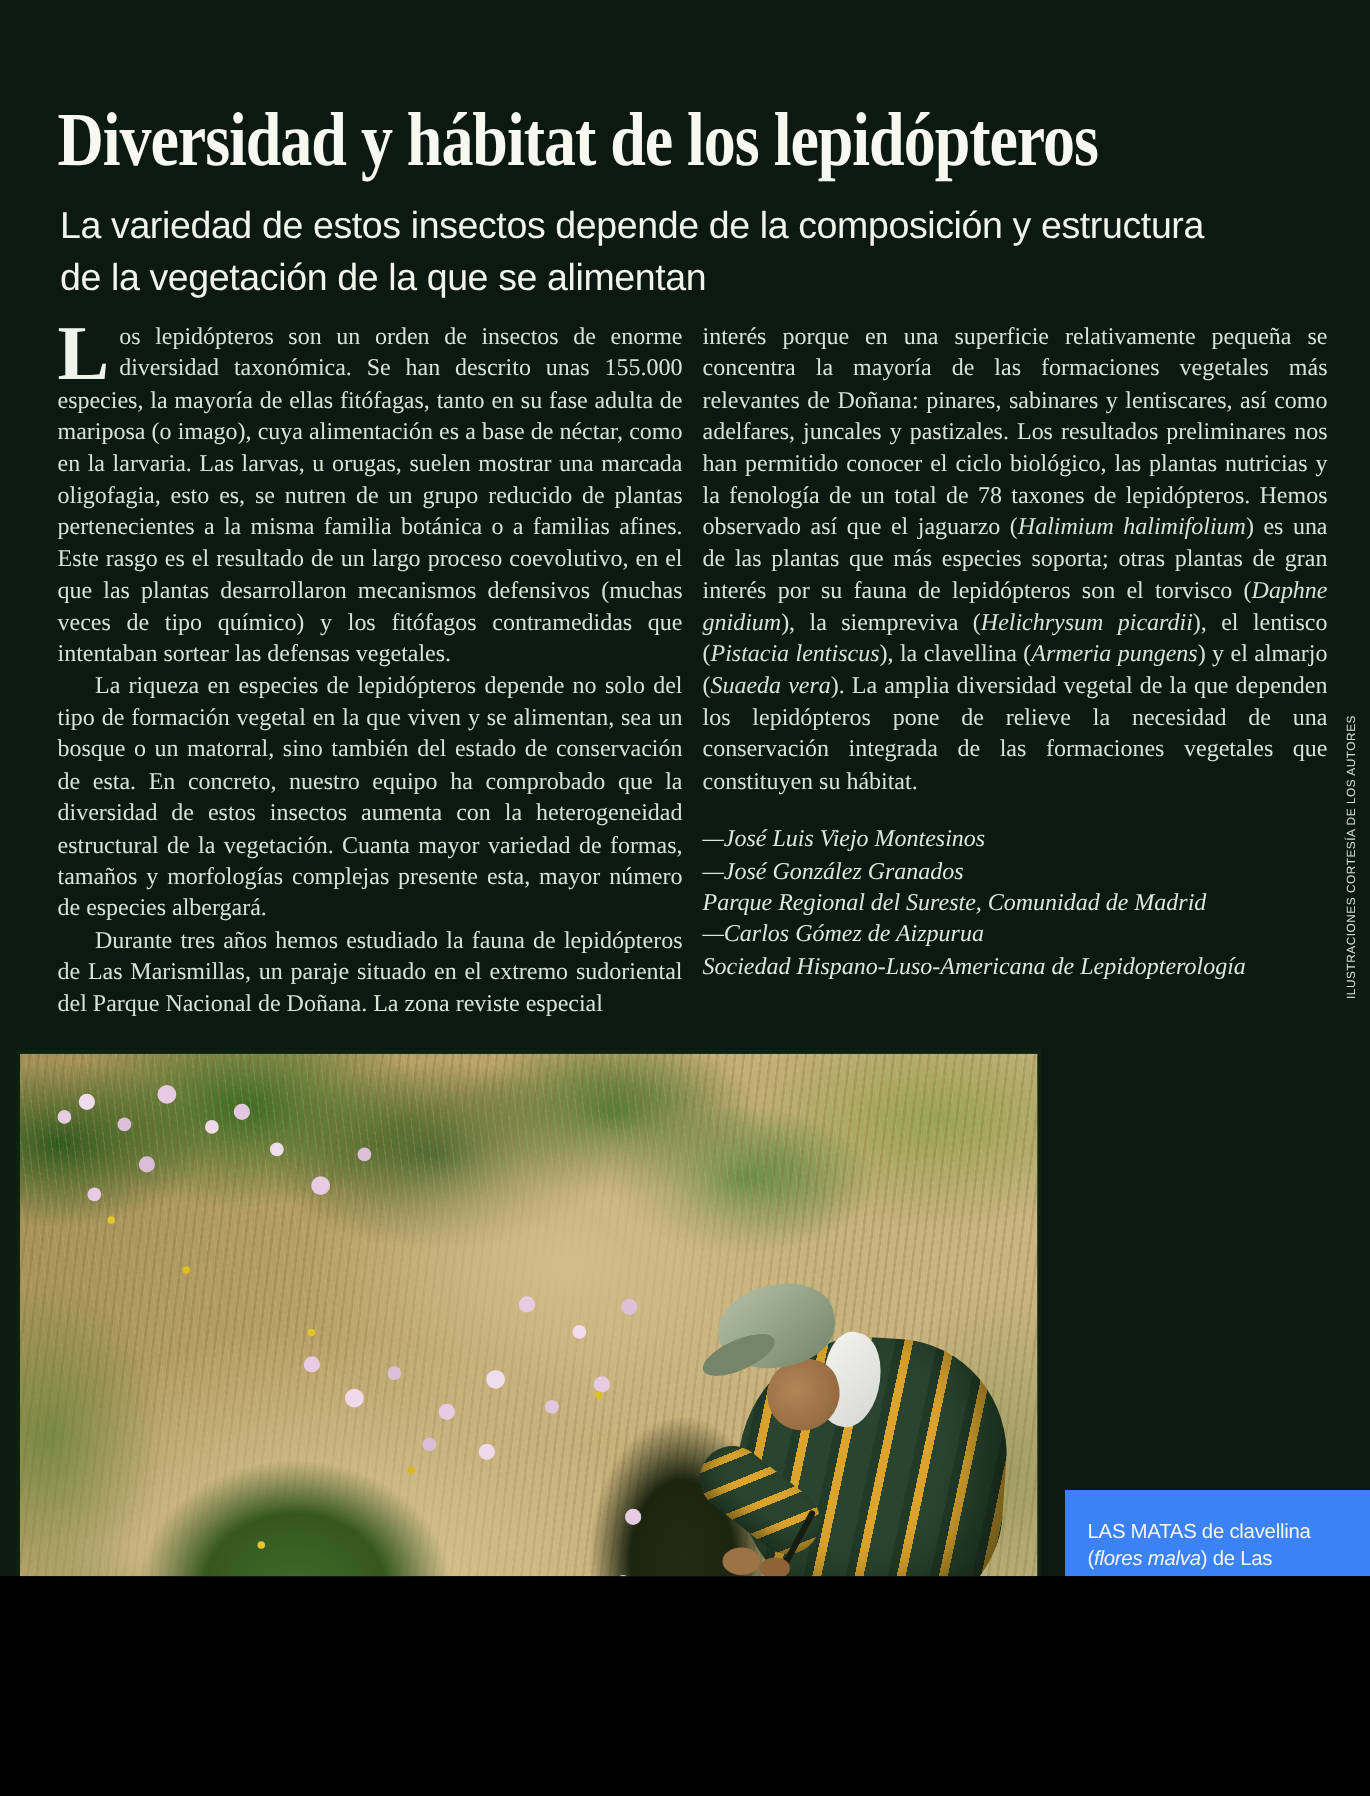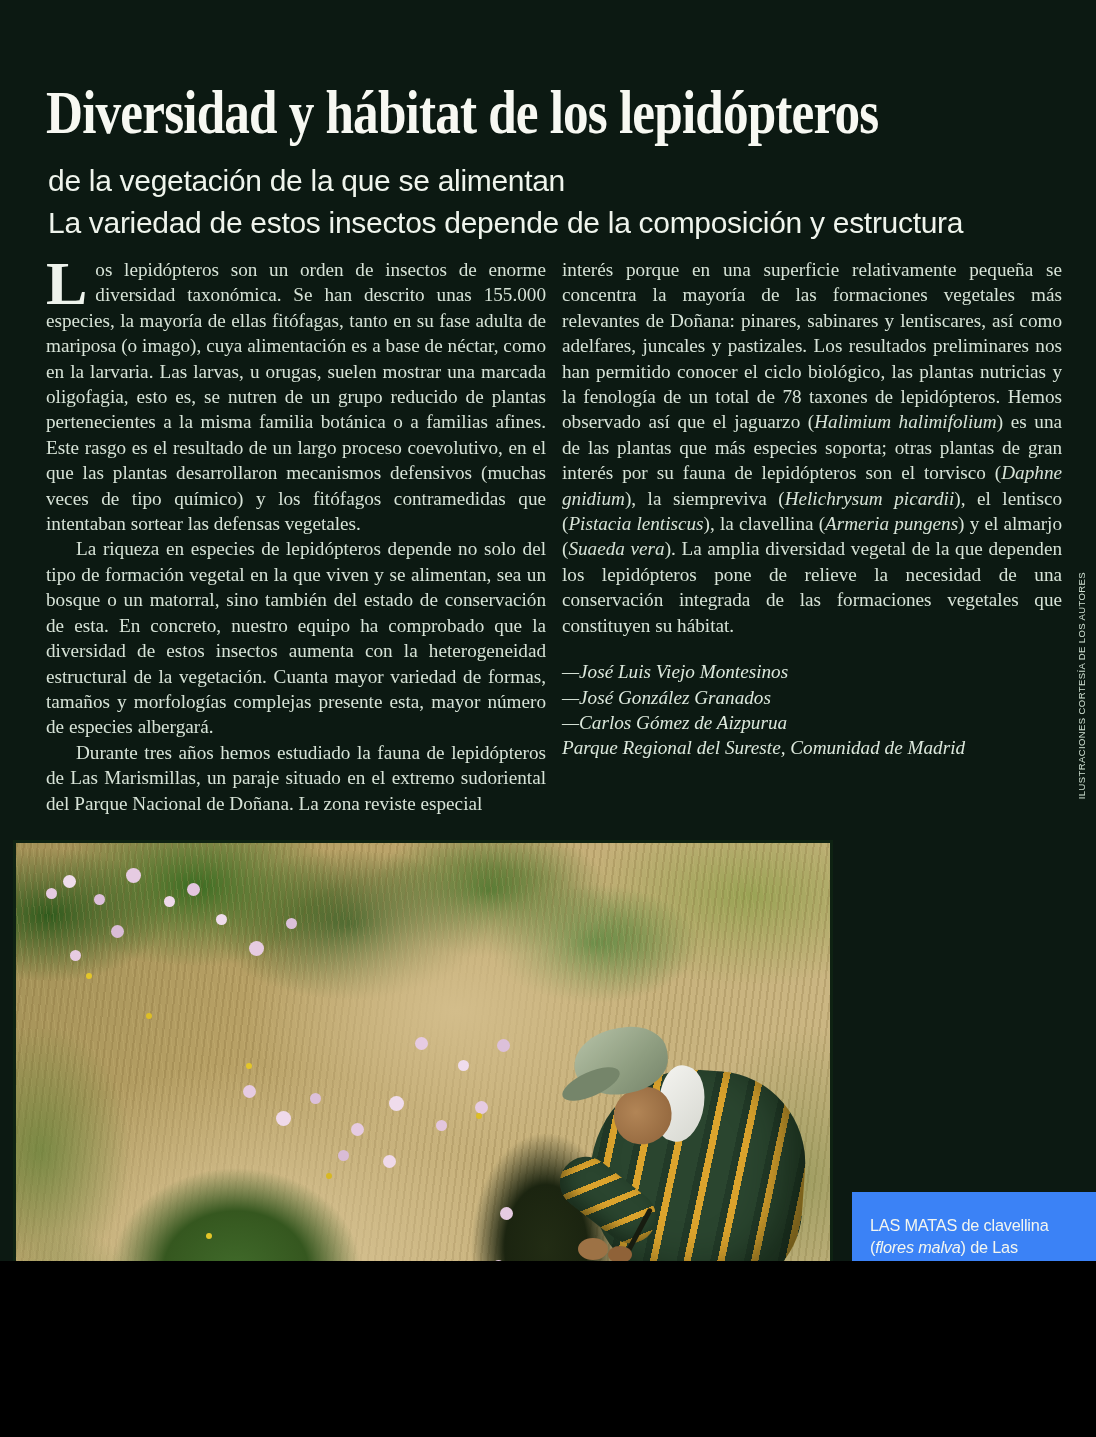--- a/index.html
+++ b/index.html
@@ -191,37 +191,38 @@
   }
 </style>
 </head>
 <body>
 
 <div class="page">
 
   <h1 class="title">Diversidad y hábitat de los lepidópteros</h1>
 
   <div class="subtitle">
+    <div>La variedad de estos insectos depende de la composición y estructura</div>
     <div>de la vegetación de la que se alimentan</div>
-    <div>La variedad de estos insectos depende de la composición y estructura</div>
   </div>
 
   <section class="col col-left">
     <p><span class="dropcap">L</span><span>os lepidópteros son un orden de insectos de enorme diversidad taxonómica. Se han descrito unas 155.000 especies, la mayoría de ellas fitófagas, tanto en su fase adulta de mariposa (o imago), cuya alimentación es a base de néctar, como en la larvaria. Las larvas, u orugas, suelen mostrar una marcada oligofagia, esto es, se nutren de un grupo reducido de plantas pertenecientes a la misma familia botánica o a familias afines. Este rasgo es el resultado de un largo proceso coevolutivo, en el que las plantas desarrollaron mecanismos defensivos (muchas veces de tipo químico) y los fitófagos contramedidas que intentaban sortear las defensas vegetales.</span></p>
     <p class="indent">La riqueza en especies de lepidópteros depende no solo del tipo de formación vegetal en la que viven y se alimentan, sea un bosque o un matorral, sino también del estado de conservación de esta. En concreto, nuestro equipo ha comprobado que la diversidad de estos insectos aumenta con la heterogeneidad estructural de la vegetación. Cuanta mayor variedad de formas, tamaños y morfologías complejas presente esta, mayor número de especies albergará.</p>
     <p class="indent">Durante tres años hemos estudiado la fauna de lepidópteros de Las Marismillas, un paraje situado en el extremo sudoriental del Parque Nacional de Doñana. La zona reviste especial</p>
   </section>
 
   <section class="col col-right">
     <p><span>interés porque en una superficie relativamente pequeña se concentra la mayoría de las formaciones vegetales más relevantes de Doñana: pinares, sabinares y lentiscares, así como adelfares, juncales y pastizales. Los resultados preliminares nos han permitido conocer el ciclo biológico, las plantas nutricias y la fenología de un total de 78 taxones de lepidópteros. Hemos observado así que el jaguarzo (</span><i>Halimium halimifolium</i><span>) es una de las plantas que más especies soporta; otras plantas de gran interés por su fauna de lepidópteros son el torvisco (</span><i>Daphne gnidium</i><span>), la siempreviva (</span><i>Helichrysum picardii</i><span>), el lentisco (</span><i>Pistacia lentiscus</i><span>), la clavellina (</span><i>Armeria pungens</i><span>) y el almarjo (</span><i>Suaeda vera</i><span>). La amplia diversidad vegetal de la que dependen los lepidópteros pone de relieve la necesidad de una conservación integrada de las formaciones vegetales que constituyen su hábitat.</span></p>
     <div class="authors">
       <div>—José Luis Viejo Montesinos</div>
       <div>—José González Granados</div>
+      <div>Parque Regional del Sureste, Comunidad de Madrid</div>
       <div>—Carlos Gómez de Aizpurua</div>
-      <div>Parque Regional del Sureste, Comunidad de Madrid</div>
+      <div>Sociedad Hispano-Luso-Americana de Lepidopterología</div>
     </div>
   </section>
 
   <div class="vertical-credit">ILUSTRACIONES CORTESÍA DE LOS AUTORES</div>
 
   <figure class="photo-outer">
 
     <div class="photo-inner">
       <div class="scrub-top"></div>
       <div class="grass-texture"></div>

